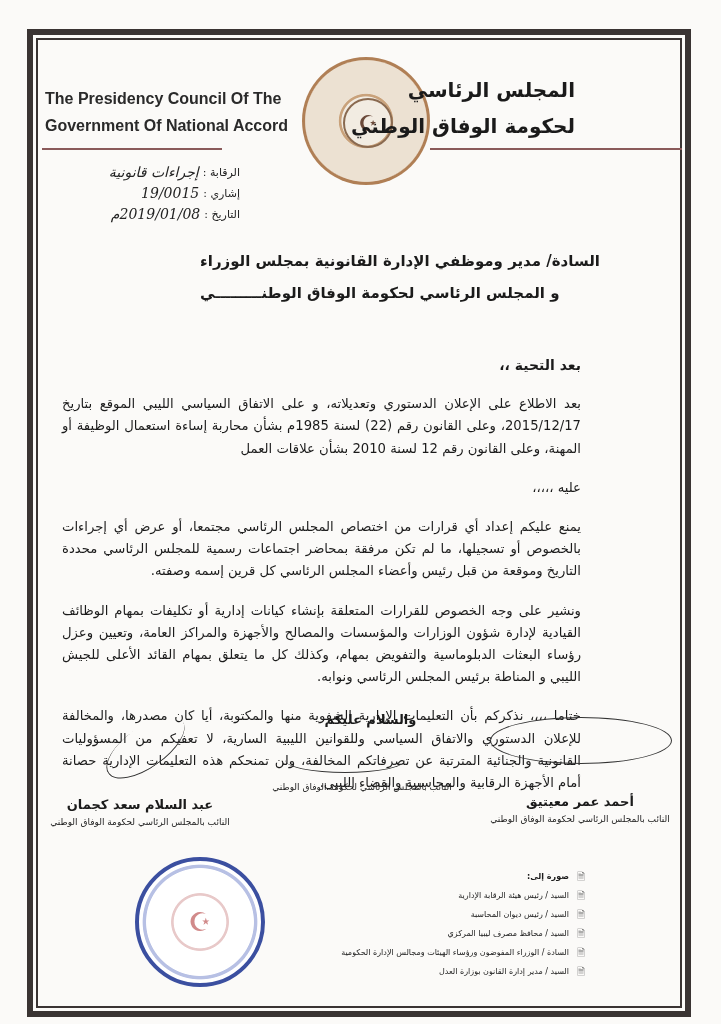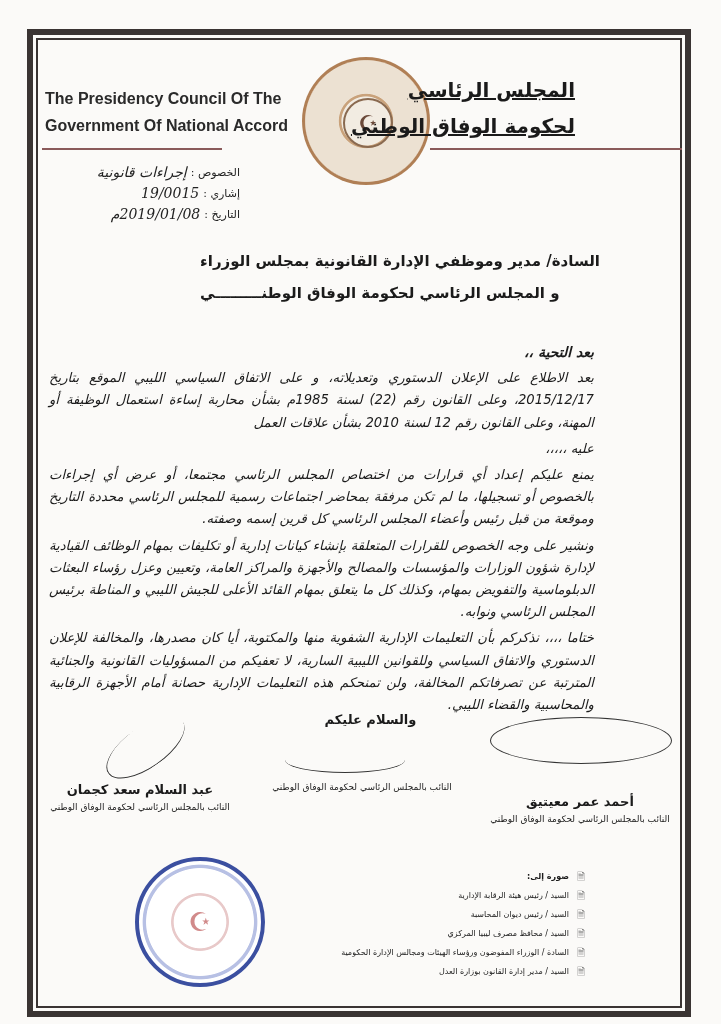--- a/index.html
+++ b/index.html
@@ -1,34 +1,34 @@
 <!DOCTYPE html>
 <html><head>
 <meta charset="utf-8">
 <style>
   html,body{margin:0;padding:0;}
   body{width:721px;height:1024px;background:#fbfaf8;position:relative;overflow:hidden;font-family:"DejaVu Sans",sans-serif;color:#1b1b1b;}
   .frame{position:absolute;left:27px;top:17px;width:664px;height:988px;border:6px solid #3a3433;box-sizing:border-box;}
   .frame-inner{position:absolute;left:3px;top:3px;right:3px;bottom:3px;border:2px solid #3a3433;}
   .page{position:absolute;left:0;top:12px;width:630px;height:1024px;}
   .en-title{position:absolute;left:45px;top:73px;font-family:"Liberation Sans",sans-serif;font-weight:bold;font-size:16px;line-height:27px;color:#2a2a2a;}
-  .ar-title{position:absolute;right:55px;top:60px;direction:rtl;text-align:right;font-family:"DejaVu Sans",sans-serif;font-weight:bold;font-size:20px;line-height:36px;color:#1a1a1a;text-decoration:underline;}
+  .ar-title{position:absolute;right:55px;top:60px;direction:rtl;text-align:right;font-family:"DejaVu Sans",sans-serif;font-weight:bold;font-size:20px;line-height:36px;color:#1a1a1a;}
   .rule{position:absolute;height:2px;background:#8a5a5a;top:136px;}
   .rule.l{left:42px;width:180px;} .rule.r{left:430px;width:252px;}
   .seal{position:absolute;left:305px;top:48px;width:122px;height:122px;border-radius:50%;
     background:radial-gradient(circle,#f2ece2 0 28%,#c9a27b 29% 31%,#ece1d2 32% 70%,#b98b60 71% 100%);
     box-shadow:0 0 0 3px #b07f55;}
   .seal-inner{position:absolute;left:38px;top:38px;width:46px;height:46px;border-radius:50%;border:2px solid #8a6a50;display:flex;align-items:center;justify-content:center;font-size:22px;color:#6b4a3a;}
   .meta{position:absolute;left:40px;top:150px;direction:rtl;width:200px;font-size:11px;line-height:21px;}
   .meta .row{display:flex;flex-direction:row;gap:4px;}
   .meta .lbl{color:#222;}
   .meta .val{font-family:"DejaVu Serif",serif;font-style:italic;font-size:14px;color:#222;}
   .addr{position:absolute;right:30px;top:233px;direction:rtl;text-align:left;font-weight:bold;font-size:15px;line-height:32px;}
   .body{position:absolute;left:45px;right:32px;top:325px;direction:rtl;text-align:justify;font-size:13.2px;line-height:22.2px;}
-  .body p{margin:4px;font-style:italic;}
+  .body p{margin:17px;}
   .greet{font-weight:bold;font-size:14px;}
   .closing{position:absolute;left:0;width:721px;top:700px;text-align:center;direction:rtl;font-weight:bold;font-size:13px;padding-left:10px;}
   .sig{position:absolute;top:768px;width:200px;text-align:center;direction:rtl;}
   .sig .name{font-weight:bold;font-size:13px;line-height:20px;}
   .sig .role{font-size:9px;line-height:14px;}
   .sig-mark{position:absolute;border-bottom:1.5px solid #333;border-radius:50%;}
   .cc{position:absolute;right:45px;top:855px;direction:rtl;text-align:right;font-size:8px;line-height:19px;width:250px;}
   .cc .row{display:flex;gap:8px;align-items:center;}
   .cc .ico{font-size:10px;color:#666;}
   .stamp{position:absolute;left:135px;top:845px;width:130px;height:130px;border-radius:50%;border:4px solid #3b4fa0;box-sizing:border-box;
@@ -55,21 +55,21 @@
   <div class="ar-title">
     <div>المجلس الرئاسي</div>
     <div>لحكومة الوفاق الوطني</div>
   </div>
 
   <div class="rule l"></div>
   <div class="rule r"></div>
 
   <div class="meta">
     <div class="row">
-      <span class="lbl">الخصوص :</span>
+      <span class="lbl">الرقابة :</span>
       <span class="val">إجراءات قانونية</span>
     </div>
     <div class="row">
       <span class="lbl">إشاري :</span>
       <span class="val">19/0015</span>
     </div>
     <div class="row">
       <span class="lbl">التاريخ :</span>
       <span class="val">2019/01/08م</span>
     </div>
@@ -95,21 +95,21 @@
   <div class="sig-mark" style="left:285px;top:735px;width:120px;height:25px;"></div>
   <div class="sig-mark" style="left:100px;top:715px;width:90px;height:40px;border-left:1.5px solid #333;transform:rotate(-35deg);"></div>
 
   <div class="sig" style="left:480px;margin-top:12px;">
     <div class="name">أحمد عمر معيتيق</div>
     <div class="role">النائب بالمجلس الرئاسي لحكومة الوفاق الوطني</div>
   </div>
   <div class="sig" style="left:262px;">
     <div class="role">النائب بالمجلس الرئاسي لحكومة الوفاق الوطني</div>
   </div>
-  <div class="sig" style="left:40px;">
+  <div class="sig" style="left:40px;margin-top:15px;">
     <div class="name">عبد السلام سعد كجمان</div>
     <div class="role">النائب بالمجلس الرئاسي لحكومة الوفاق الوطني</div>
   </div>
 
   <div class="cc">
     <div class="row">
       <span class="ico">🗎</span>
       <span style="font-weight:bold;">صورة إلى:</span>
     </div>
     <div class="row">

